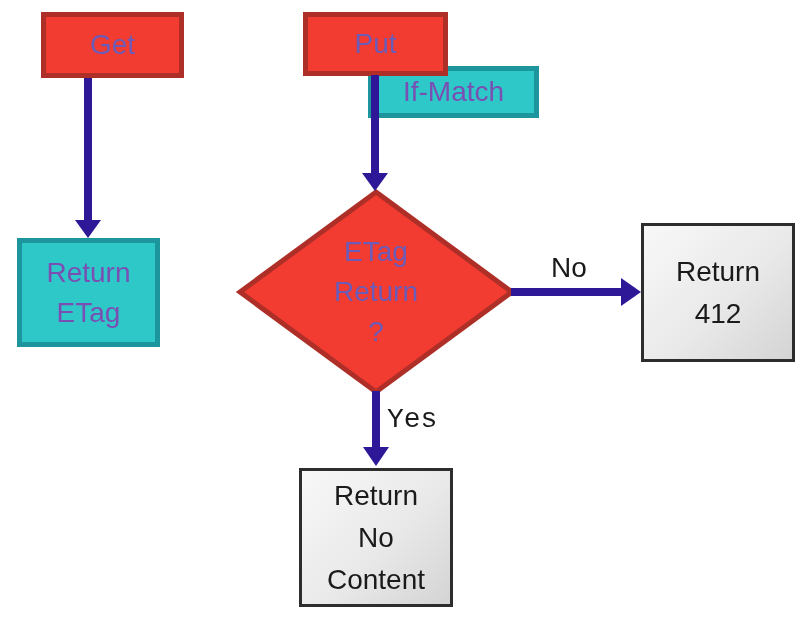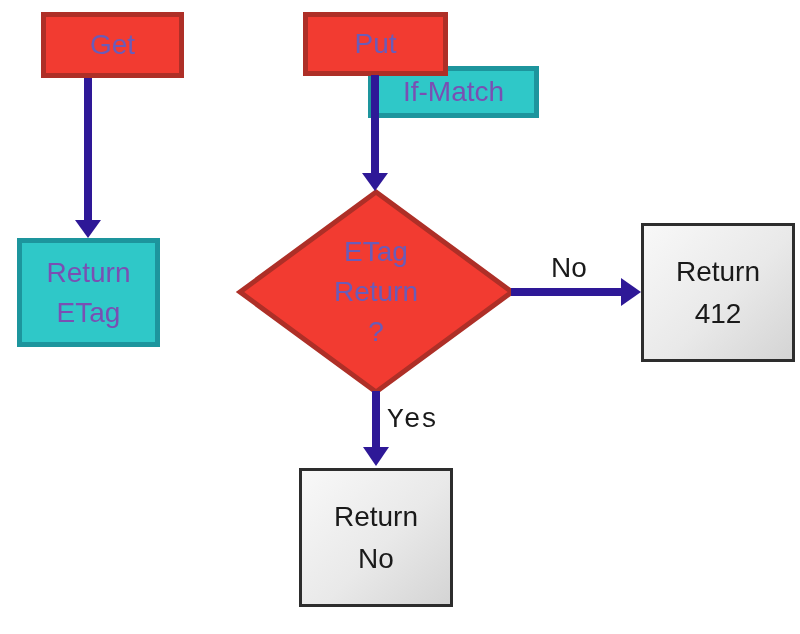--- a/index.html
+++ b/index.html
@@ -105,20 +105,21 @@
   </div>
 
   <div class="box gray node-return-412">
     <div>Return</div>
     <div>412</div>
   </div>
 
   <div class="box gray node-return-no-content">
     <div>Return</div>
     <div>No</div>
+    <div>Content</div>
   </div>
 
   <svg class="overlay" viewBox="0 0 800 634">
 
     <polygon class="diamond" points="376,192 512,292 376,392 240,292"></polygon>
 
     <g>
       <line x1="88" y1="78" x2="88" y2="222"></line>
       <polygon class="head" points="75,220 101,220 88,238"></polygon>
     </g>

